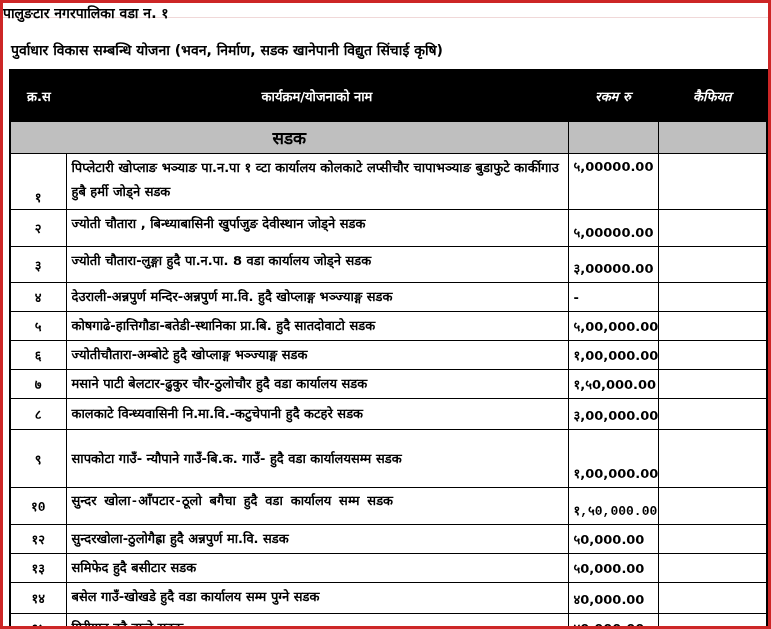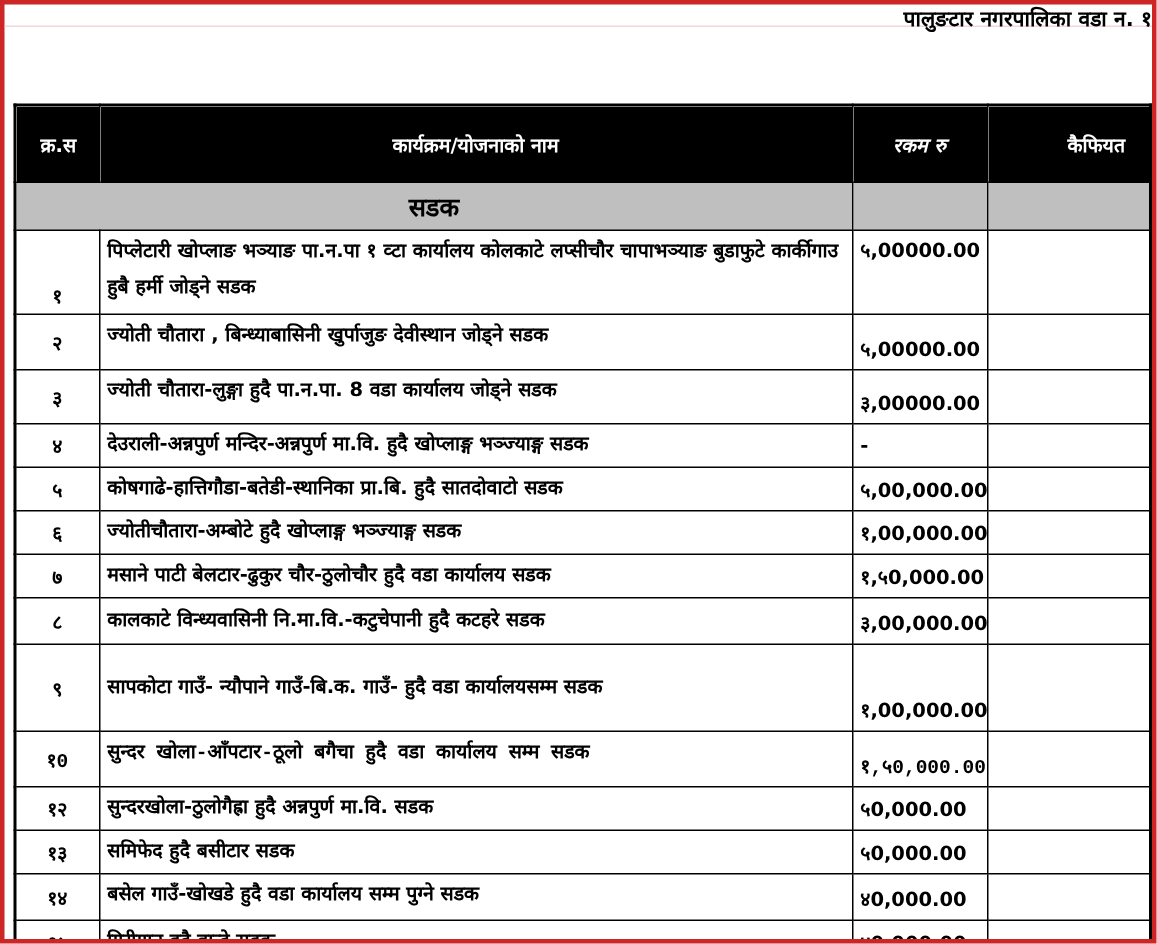--- a/index.html
+++ b/index.html
@@ -17,21 +17,21 @@
   .faint-line {
     position: absolute;
     top: 14px; left: 0; right: 0;
     height: 1px;
     background: #f0d8d8;
   }
   .title {
     position: absolute;
     top: 1px; left: 0;
     width: 100%;
-    text-align: right;
+    text-align: left;
     font-size: 14px;
     font-weight: bold;
     line-height: 18px;
   }
   .subtitle {
     position: absolute;
     top: 37px; left: 8px;
     font-size: 14px;
     font-weight: bold;
     line-height: 20px;
@@ -53,21 +53,21 @@
     background: var(--header-bg, #000);
     color: var(--header-text, #fff);
     font-size: 13px;
     font-weight: bold;
     height: 26px;
     padding: 16px;
   }
   th.th-sn      { text-align: left;  padding-left: 4px; }
   th.th-name    { text-align: center; }
   th.th-amount  { text-align: center; font-style: italic; }
-  th.th-remarks { text-align: right; padding-left: 6px; }
+  th.th-remarks { text-align: center; padding-left: 6px; font-style: italic; }
   tr.section-row td {
     background: var(--section-bg, #bfbfbf);
     height: 32px;
   }
   td.section-cell {
     text-align: center;
     font-size: 17px;
     font-weight: bold;
   }
   tbody td {
@@ -92,20 +92,21 @@
   tr.amt-bottom td.amount-cell{ vertical-align: bottom; padding-bottom: 5px; }
   tr.amt-top   td.amount-cell { vertical-align: top; padding-top: 3px; }
   tr.sn-bottom td.sn-cell     { vertical-align: bottom; padding-bottom: 3px; }
 </style>
 </head>
 <body>
 
 <div class="page">
   <div class="faint-line"></div>
   <div class="title">पालुङटार नगरपालिका वडा न. १</div>
+  <div class="subtitle">पुर्वाधार विकास सम्बन्धि योजना (भवन, निर्माण, सडक खानेपानी विद्युत सिंचाई कृषि)</div>
 
   <table class="plan-table">
     <colgroup>
       <col style="width:56px">
       <col style="width:502px">
       <col style="width:90px">
       <col style="width:109px">
     </colgroup>
     <thead>
       <tr>

